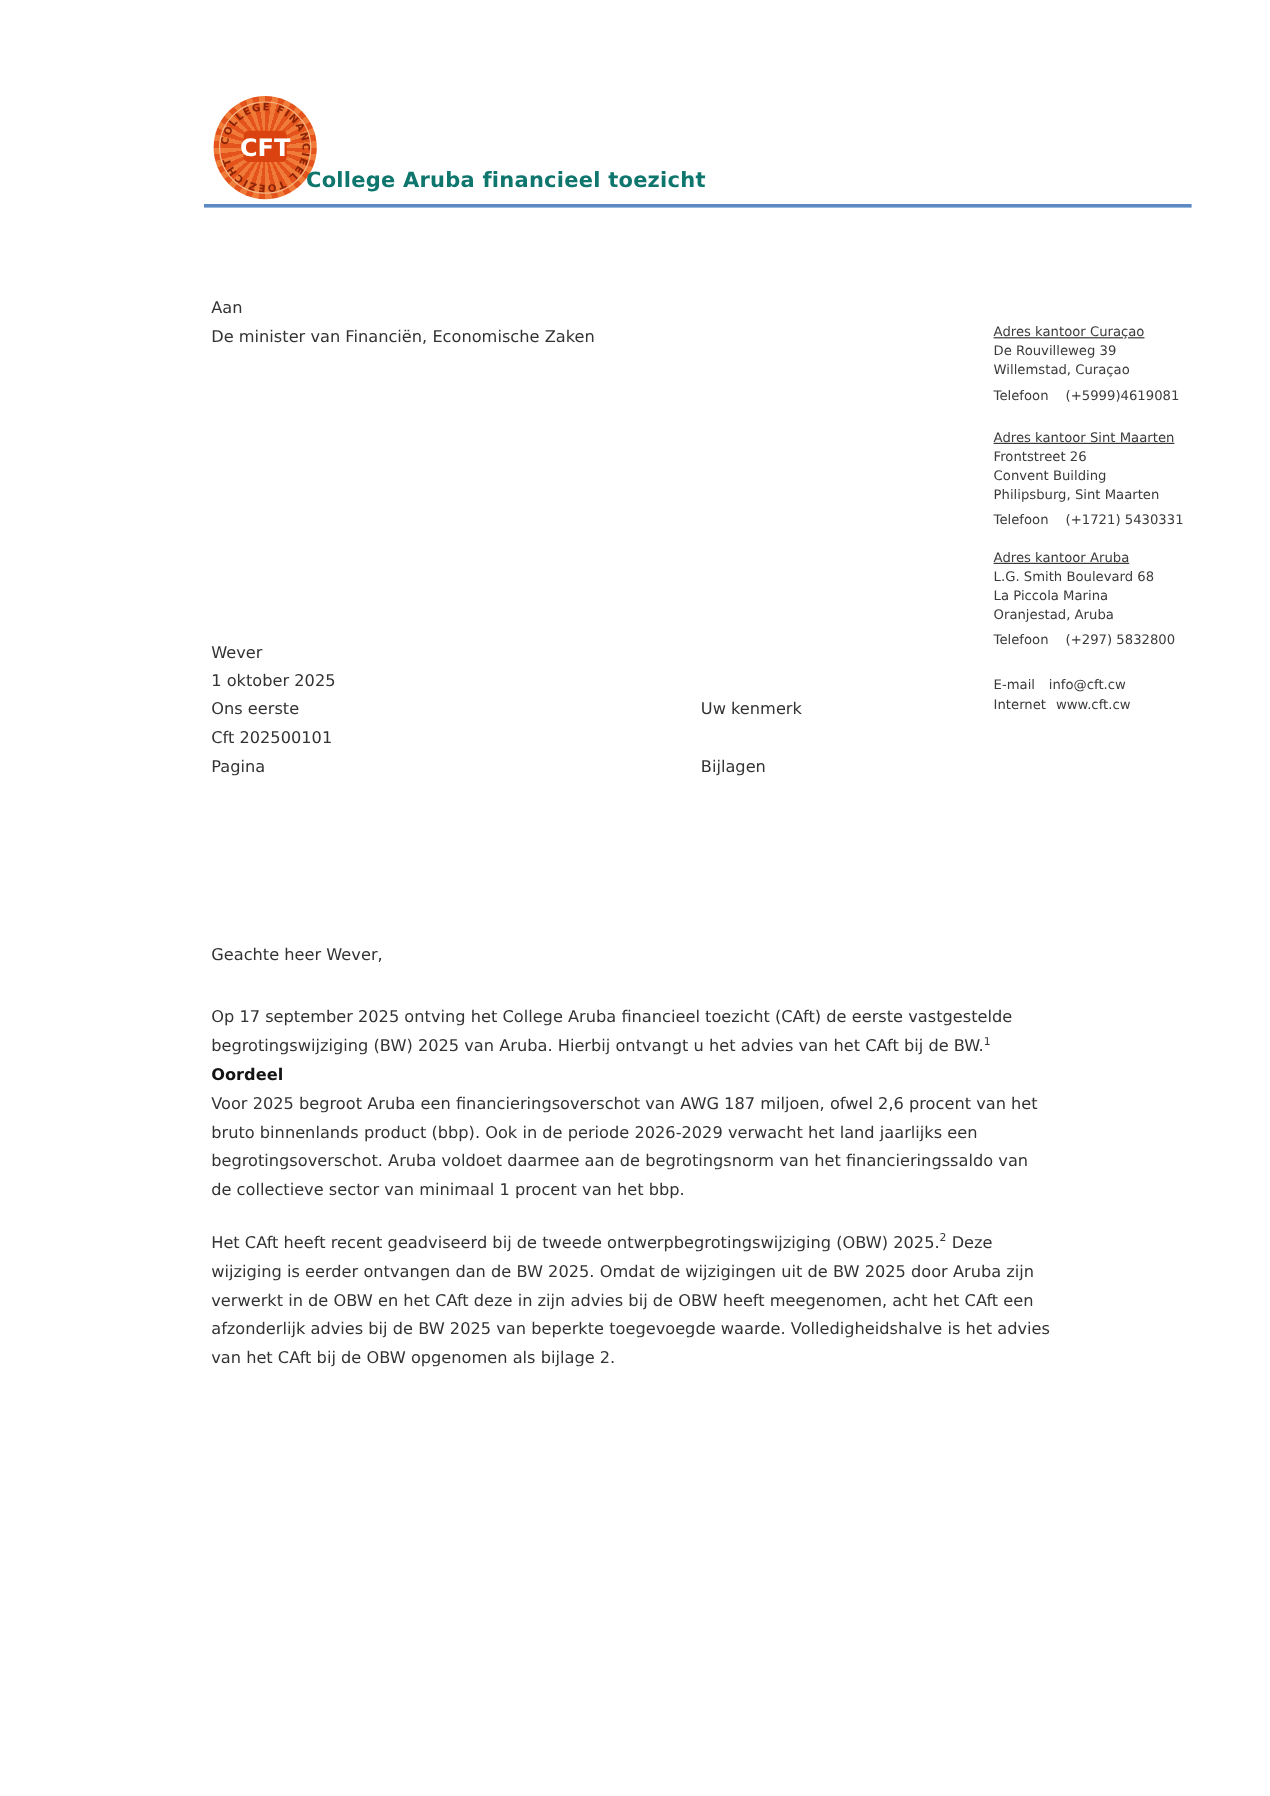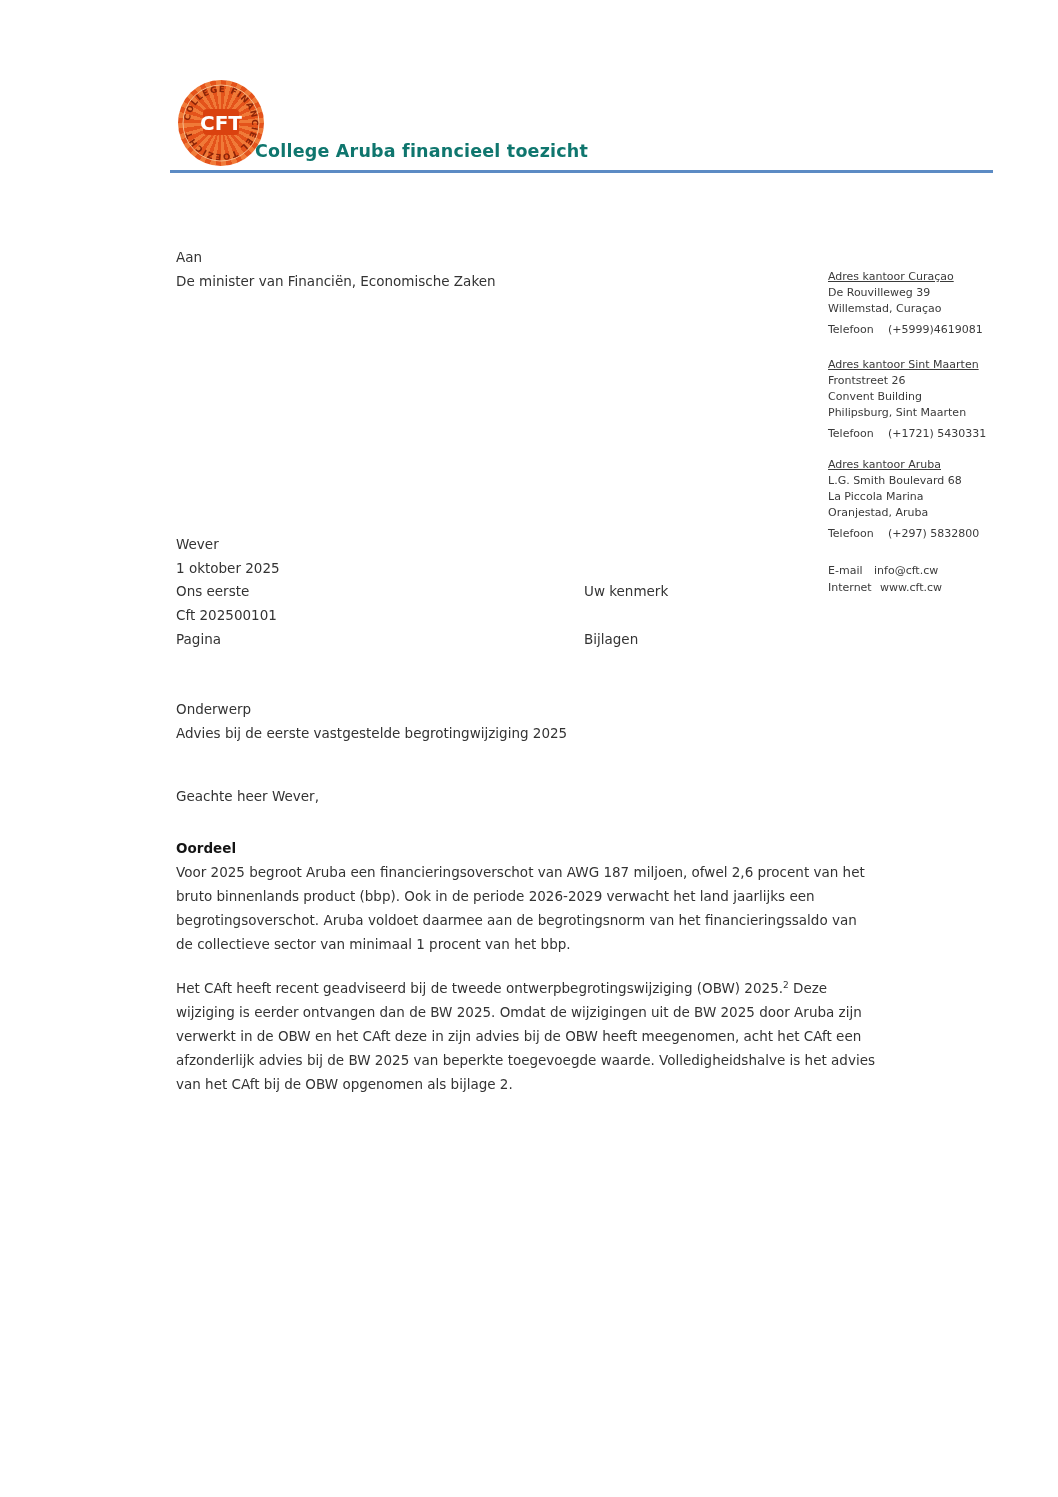--- a/index.html
+++ b/index.html
@@ -187,26 +187,23 @@
     </div>
     <div class="meta-row">
       <span>Cft 202500101</span>
     </div>
     <div class="meta-row">
       <span>Pagina</span>
       <span class="meta-col2">Bijlagen</span>
     </div>
   </div>
 
-  <div class="subject">
-    <div>Onderwerp</div>
-    <div>Advies bij de eerste vastgestelde begrotingwijziging 2025</div>
-  </div>
 
   <div class="salutation">Geachte heer Wever,</div>
 
   <div class="bodytext">
+    <p><span>Op 17 september 2025 ontving het College Aruba financieel toezicht (CAft) de eerste vastgestelde begrotingswijziging (BW) 2025 van Aruba. Hierbij ontvangt u het advies van het CAft bij de BW.</span><sup>1</sup></p>
     <p class="heading-oordeel">Oordeel</p>
     <p>Voor 2025 begroot Aruba een financieringsoverschot van AWG 187 miljoen, ofwel 2,6 procent van het bruto binnenlands product (bbp). Ook in de periode 2026-2029 verwacht het land jaarlijks een begrotingsoverschot. Aruba voldoet daarmee aan de begrotingsnorm van het financieringssaldo van de collectieve sector van minimaal 1 procent van het bbp.</p>
     <p class="para-gap"><span>Het CAft heeft recent geadviseerd bij de tweede ontwerpbegrotingswijziging (OBW) 2025.</span><sup>2</sup><span>&nbsp;Deze wijziging is eerder ontvangen dan de BW 2025. Omdat de wijzigingen uit de BW 2025 door Aruba zijn verwerkt in de OBW en het CAft deze in zijn advies bij de OBW heeft meegenomen, acht het CAft een afzonderlijk advies bij de BW 2025 van beperkte toegevoegde waarde. Volledigheidshalve is het advies van het CAft bij de OBW opgenomen als bijlage 2.</span></p>
   </div>
 
 </div>
 
 </body></html>

